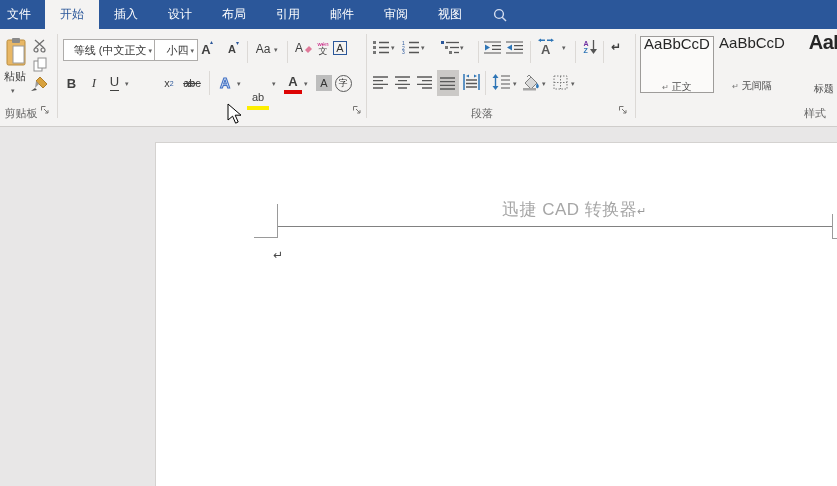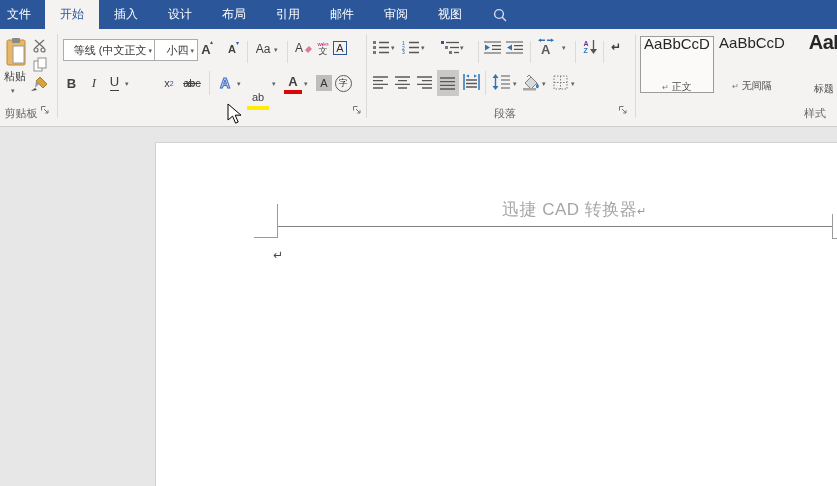--- a/index.html
+++ b/index.html
@@ -304,21 +304,21 @@
         </svg>
     </div>
     <span class="caret" style="left:542px;top:51px;">▾</span>
     <div class="rbtn" style="left:551px;top:44px;width:18px;height:18px;">
       <svg width="15" height="15" viewBox="0 0 15 15">
           <rect x="1" y="1" width="13" height="13" fill="none" stroke="#7a7a7a" stroke-dasharray="1.5,1.5"></rect>
           <path d="M7.5 1 V14 M1 7.5 H14" stroke="#7a7a7a" stroke-dasharray="1.5,1.5"></path>
         </svg>
     </div>
     <span class="caret" style="left:571px;top:51px;">▾</span>
-    <div class="glabel" style="left:475px;width:60px;text-align:center;">段落</div>
+    <div class="glabel" style="left:452px;width:60px;text-align:center;">段落</div>
     <svg class="launcher" style="left:618px;" width="10" height="10" viewBox="0 0 10 10">
         <path d="M1.5 1.5 H5.5 M1.5 1.5 V5.5" stroke="#767472" fill="none"></path>
         <path d="M4 4 L8 8 M8 5.2 V8 H5.2" stroke="#767472" fill="none"></path>
       </svg>
     <div class="vsep" style="left:635px;"></div>
 
     <div class="chip sel" style="left:640px;">
       <span class="prev">AaBbCcD</span>
       <span class="nm"><span class="rm">↵</span> <span>正文</span></span>
     </div>

